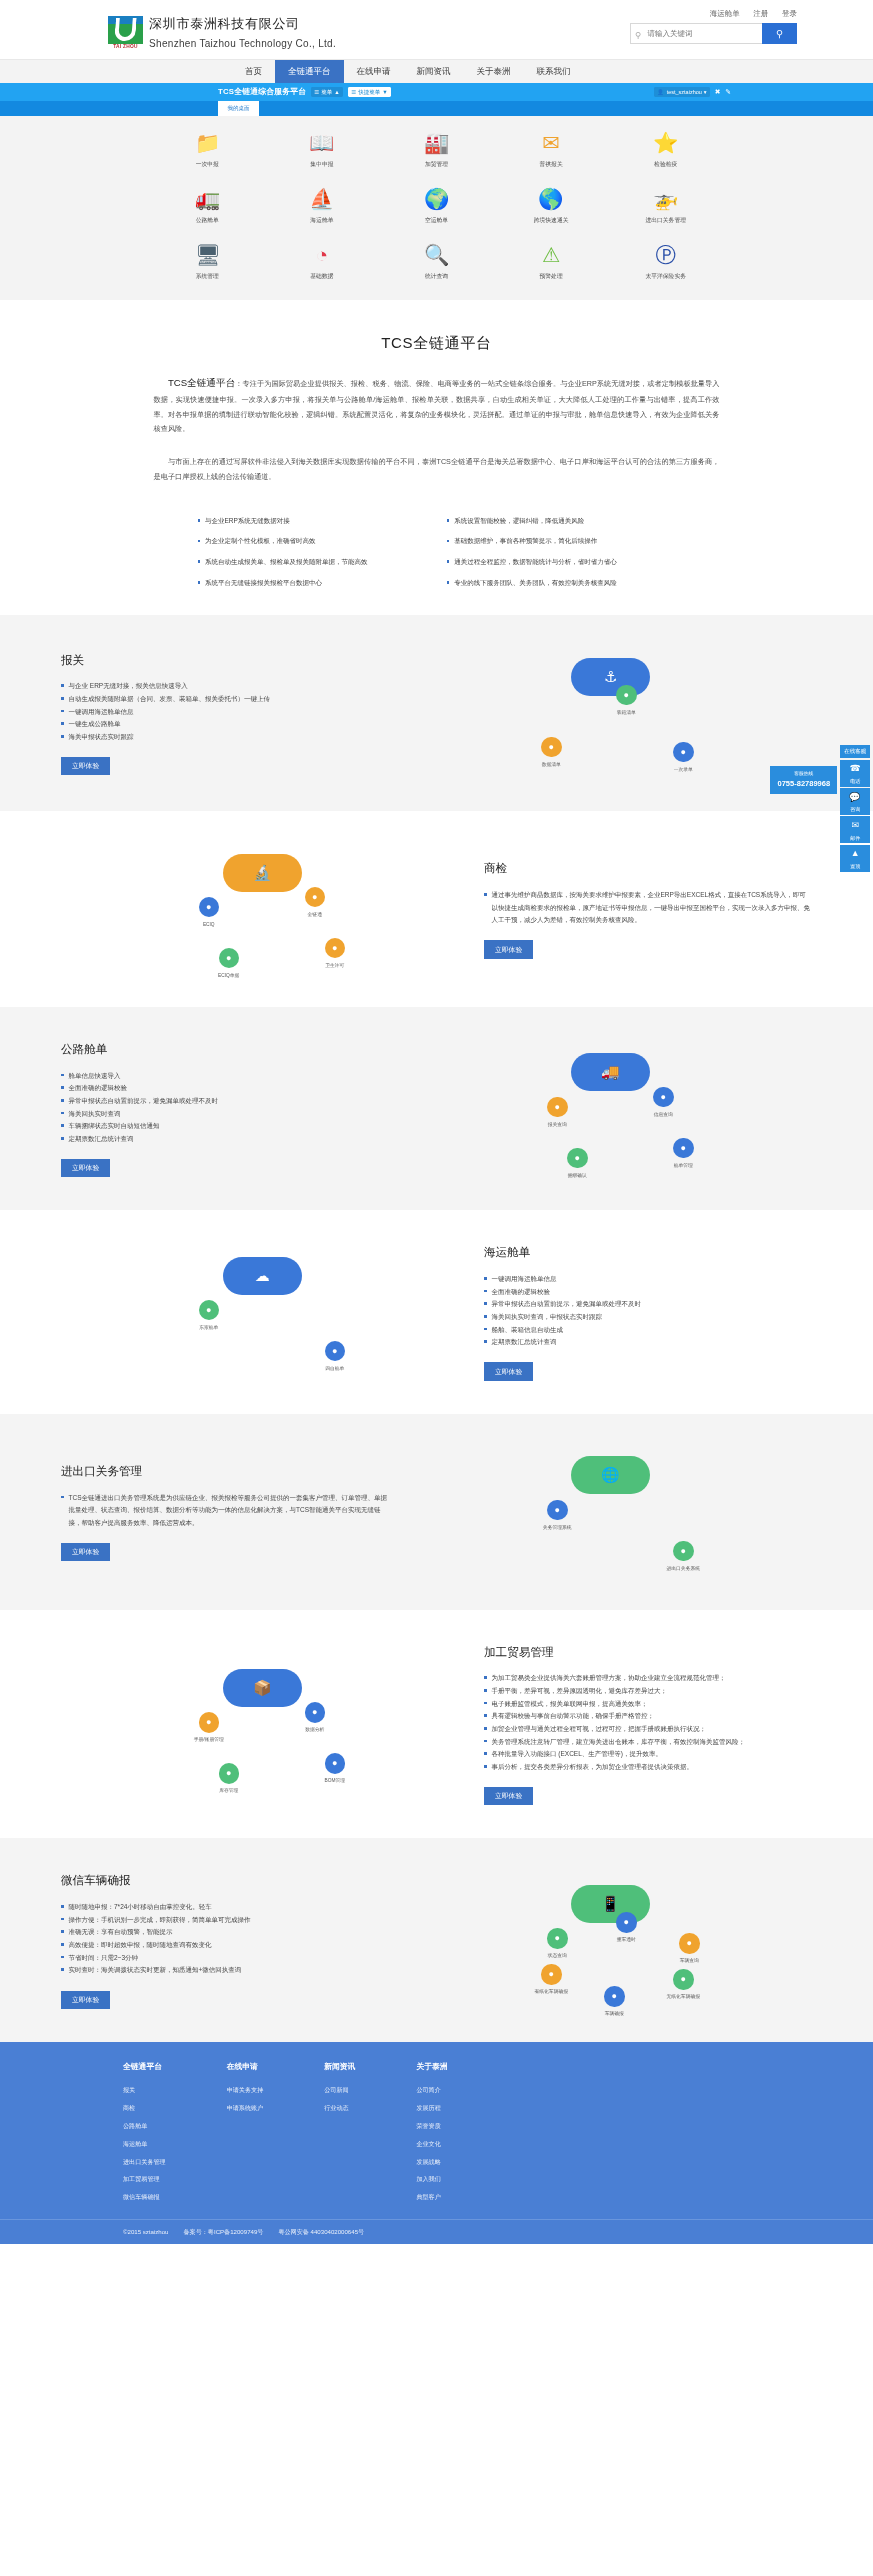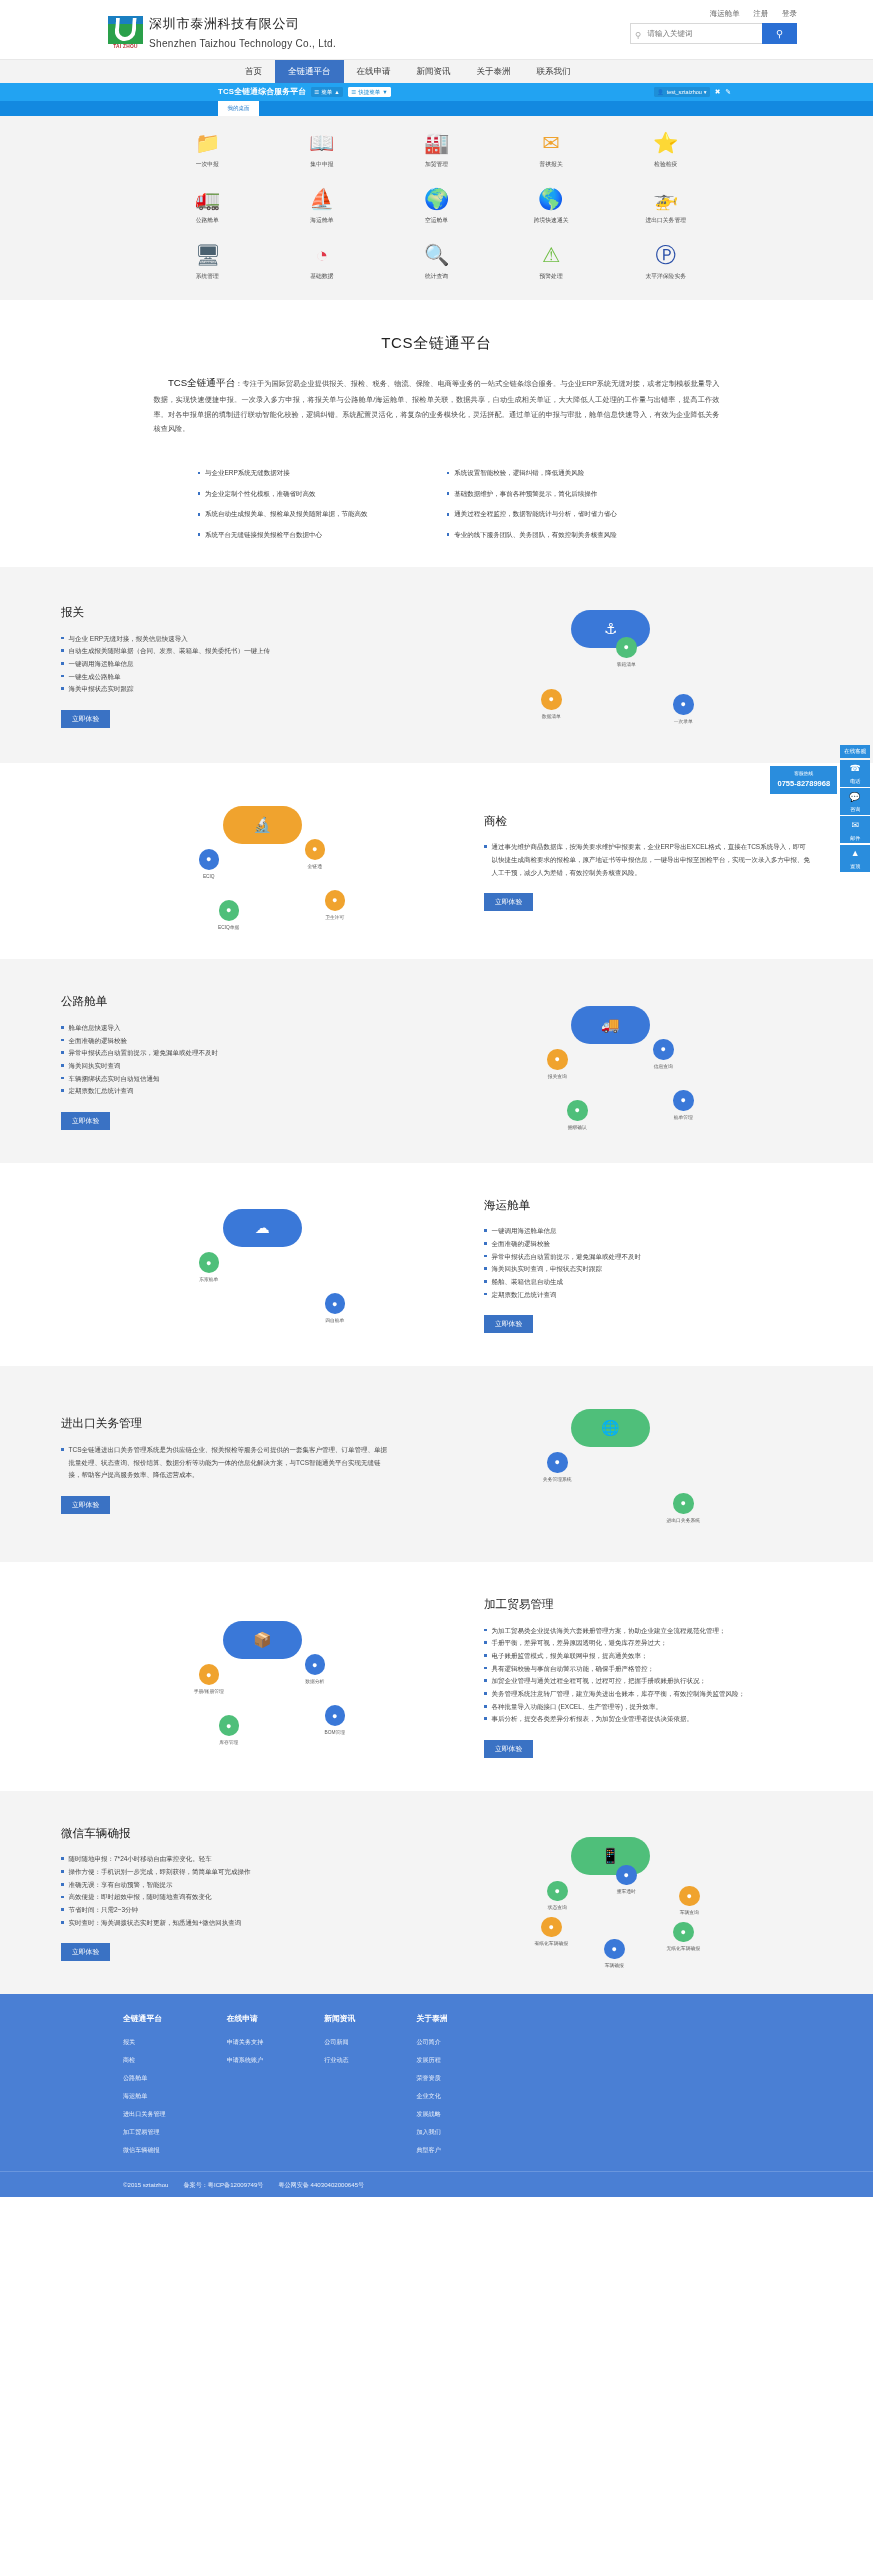--- a/index.html
+++ b/index.html
@@ -247,20 +247,21 @@
       </div>
     </div>
 </div>
 
 <div class="intro">
   <div class="wrap">
     <h1>TCS全链通平台</h1>
     <p class="para">
       <b>TCS全链通平台</b><span>：专注于为国际贸易企业提供报关、报检、税务、物流、保险、电商等业务的一站式全链条综合服务。与企业ERP系统无缝对接，或者定制模板批量导入数据，实现快速便捷申报。一次录入多方申报，将报关单与公路舱单/海运舱单、报检单关联，数据共享，自动生成相关单证，大大降低人工处理的工作量与出错率，提高工作效率。对各申报单据的填制进行联动智能化校验，逻辑纠错。系统配置灵活化，将复杂的业务模块化，灵活拼配。通过单证的申报与审批，舱单信息快速导入，有效为企业降低关务核查风险。</span>
     </p>
+    <p class="para">与市面上存在的通过写屏软件非法侵入到海关数据库实现数据传输的平台不同，泰洲TCS全链通平台是海关总署数据中心、电子口岸和海运平台认可的合法的第三方服务商，是电子口岸授权上线的合法传输通道。</p>
   </div>
 
   <div class="rside">
     <div class="rs-head">在线客服</div>
     <div class="rs-phone">
       <div class="l1">客服热线</div>
       <div class="l2">0755-82789968</div>
     </div>
     <div id="rail-items">
         <div class="rs-item">

